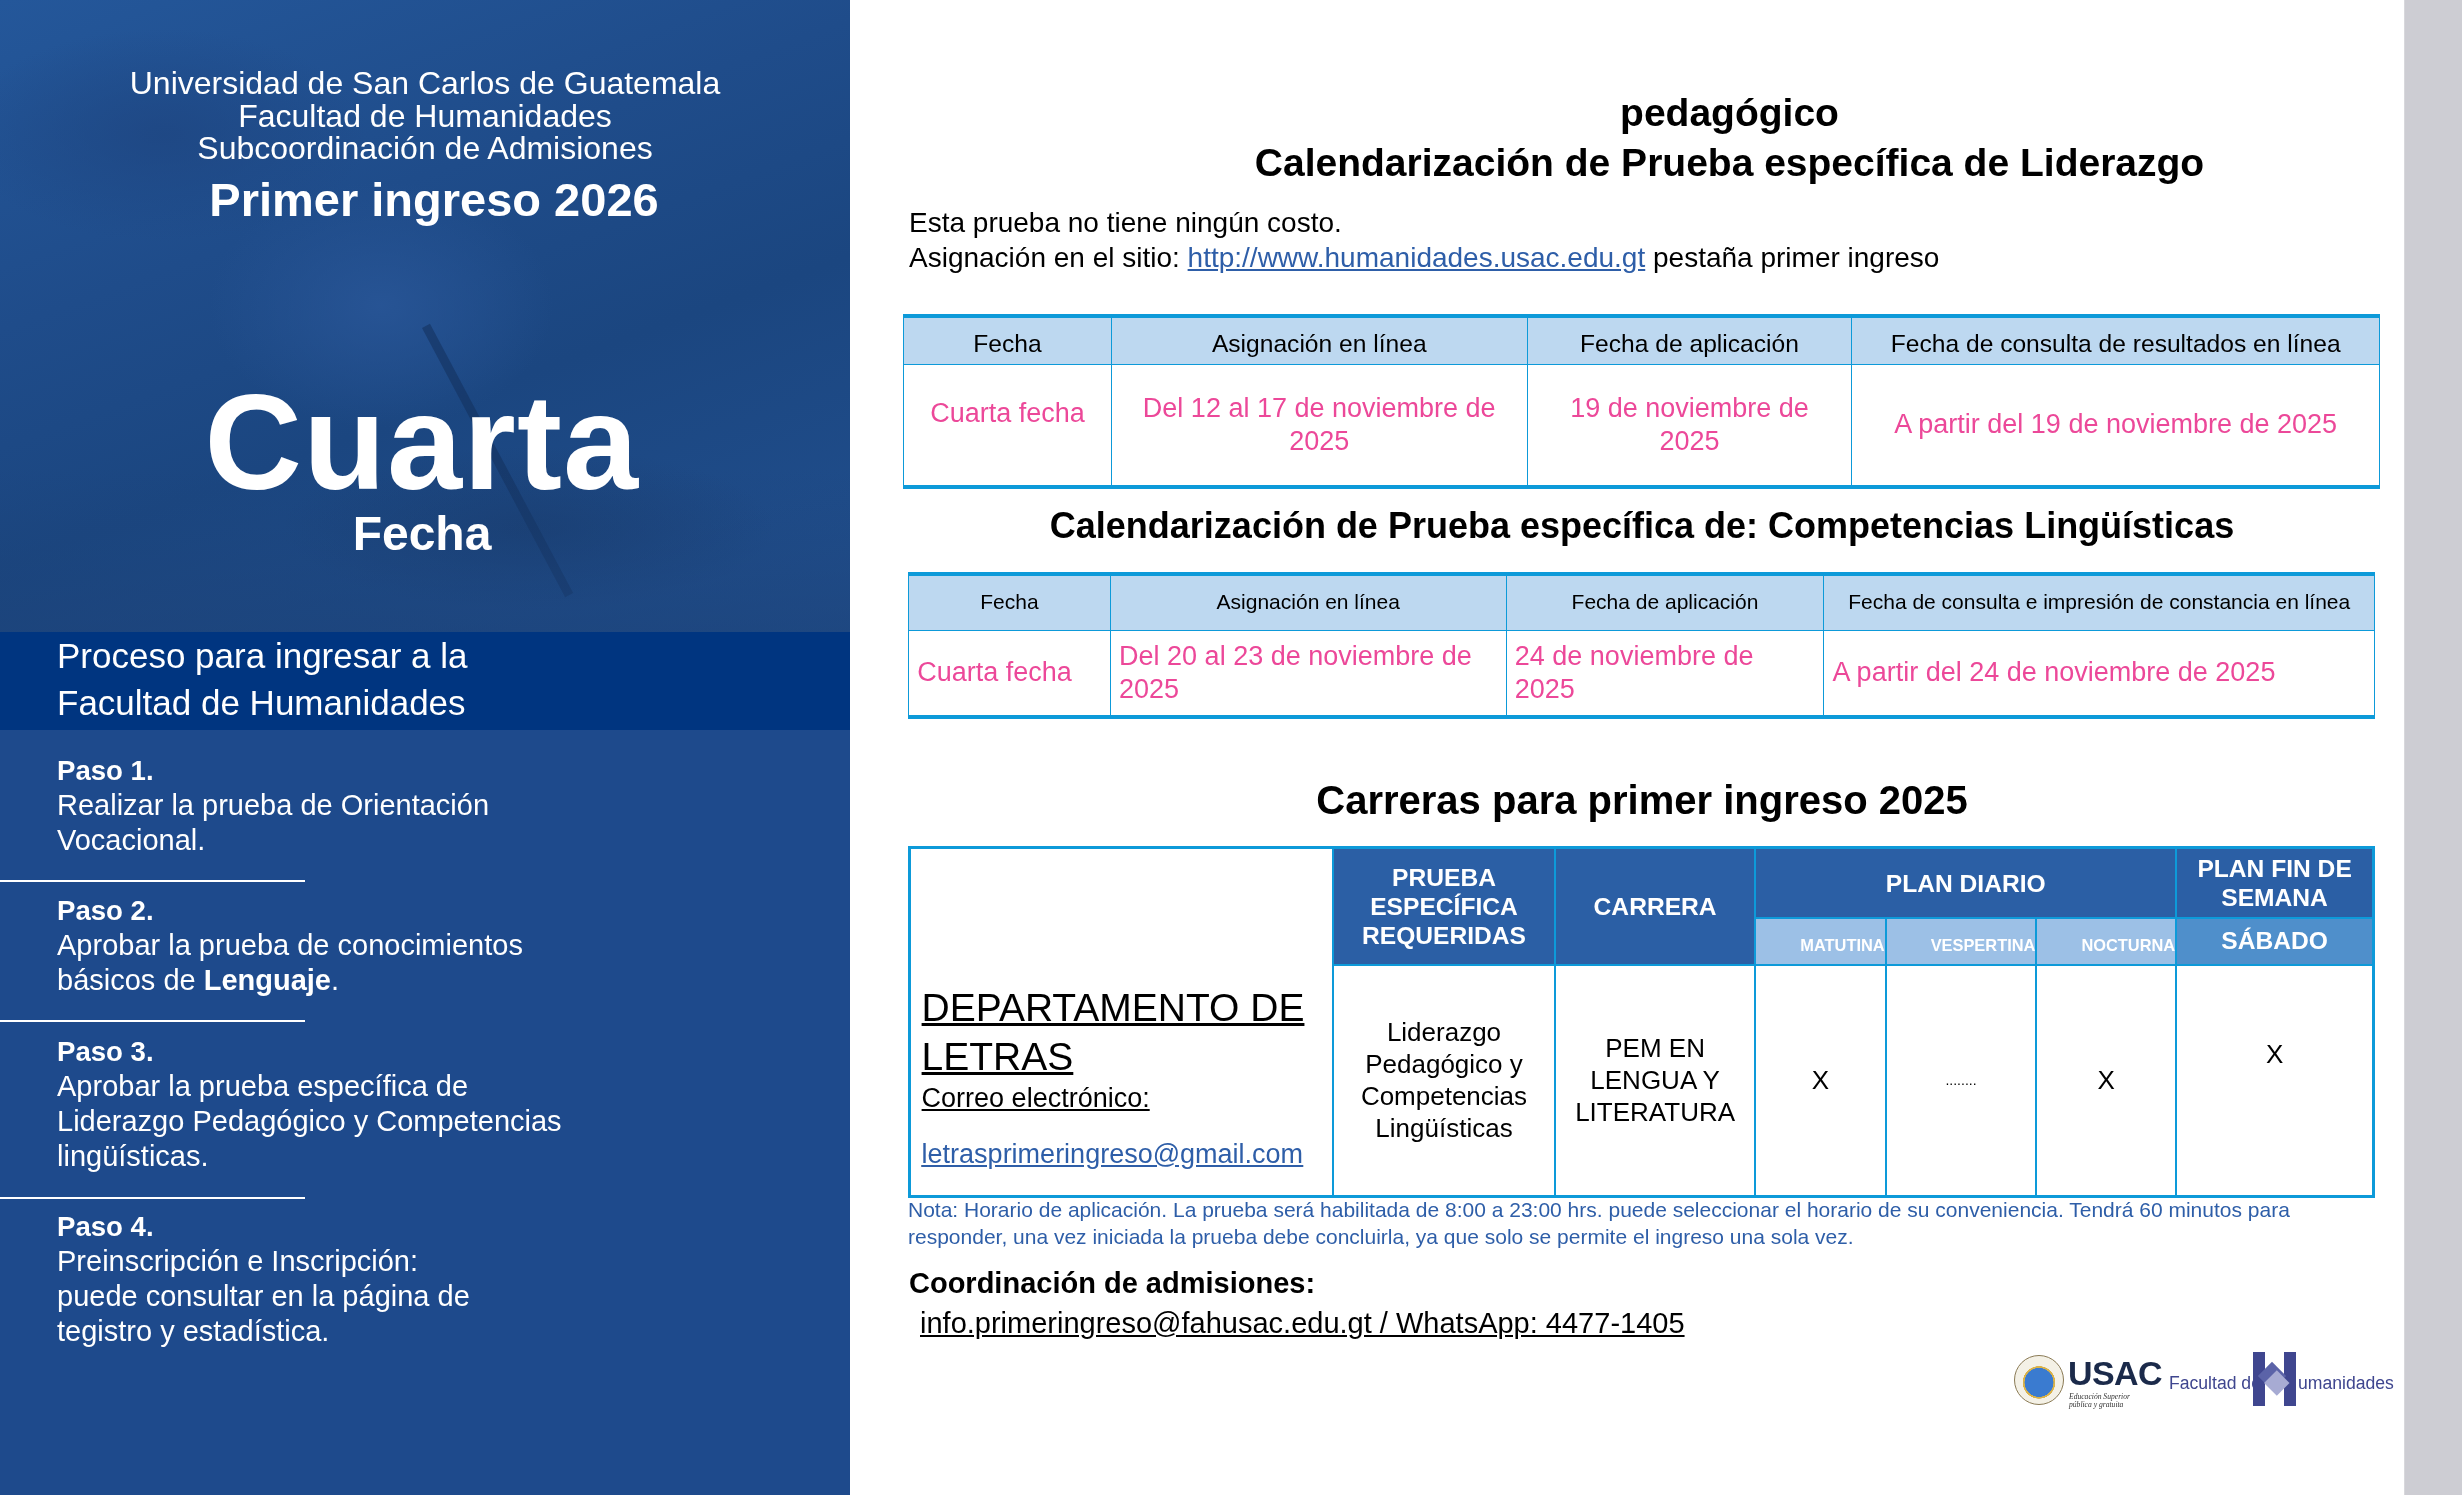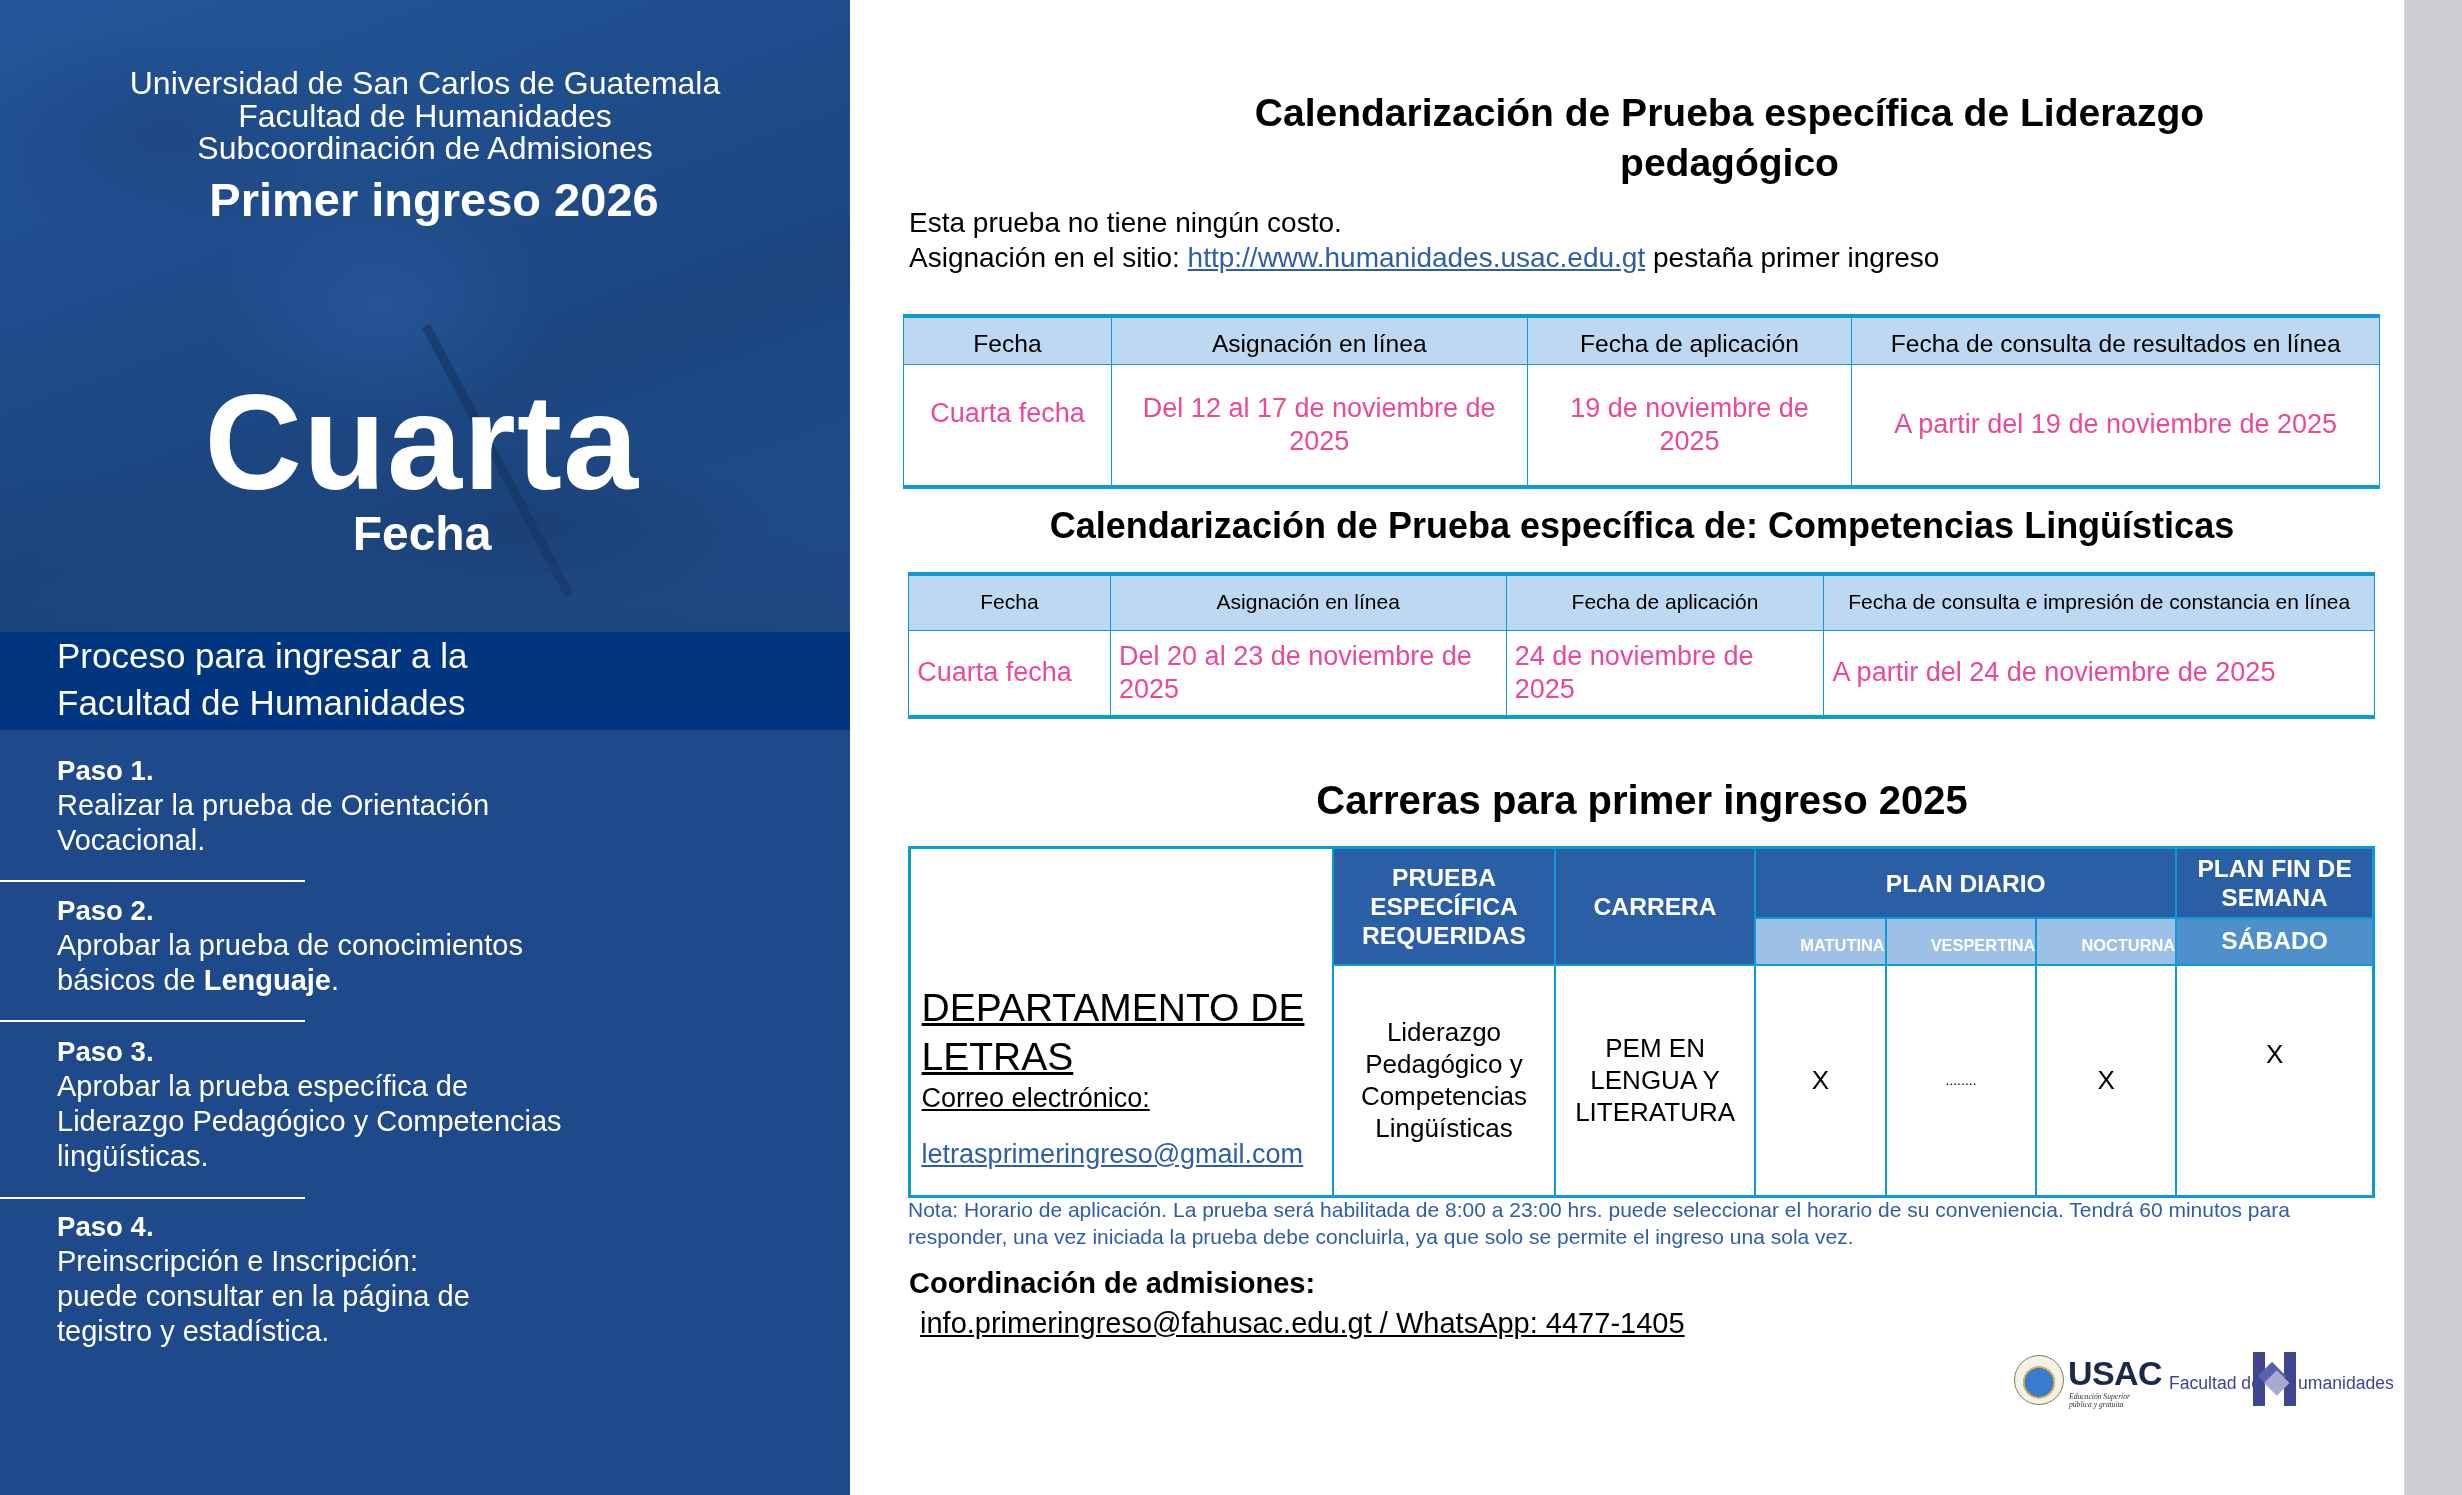--- a/index.html
+++ b/index.html
@@ -169,22 +169,22 @@
     <div class="step" style="top:478px">
       <div class="paso">Paso 4.</div>
       <div>Preinscripción e Inscripción:</div>
       <div>puede consultar en la página de</div>
       <div>tegistro y estadística.</div>
     </div>
   </div>
 </div>
 
 <div class="title t1">
+  <div>pedagógico</div>
   <div>Calendarización de Prueba específica de Liderazgo</div>
-  <div>pedagógico</div>
 </div>
 
 <div class="intro">
   <div>Esta prueba no tiene ningún costo.</div>
   <div><span>Asignación en el sitio: </span><a>http://www.humanidades.usac.edu.gt</a><span> pestaña primer ingreso</span></div>
 </div>
 
 <table class="sched sched1">
   <colgroup>
       <col style="width:208px">

